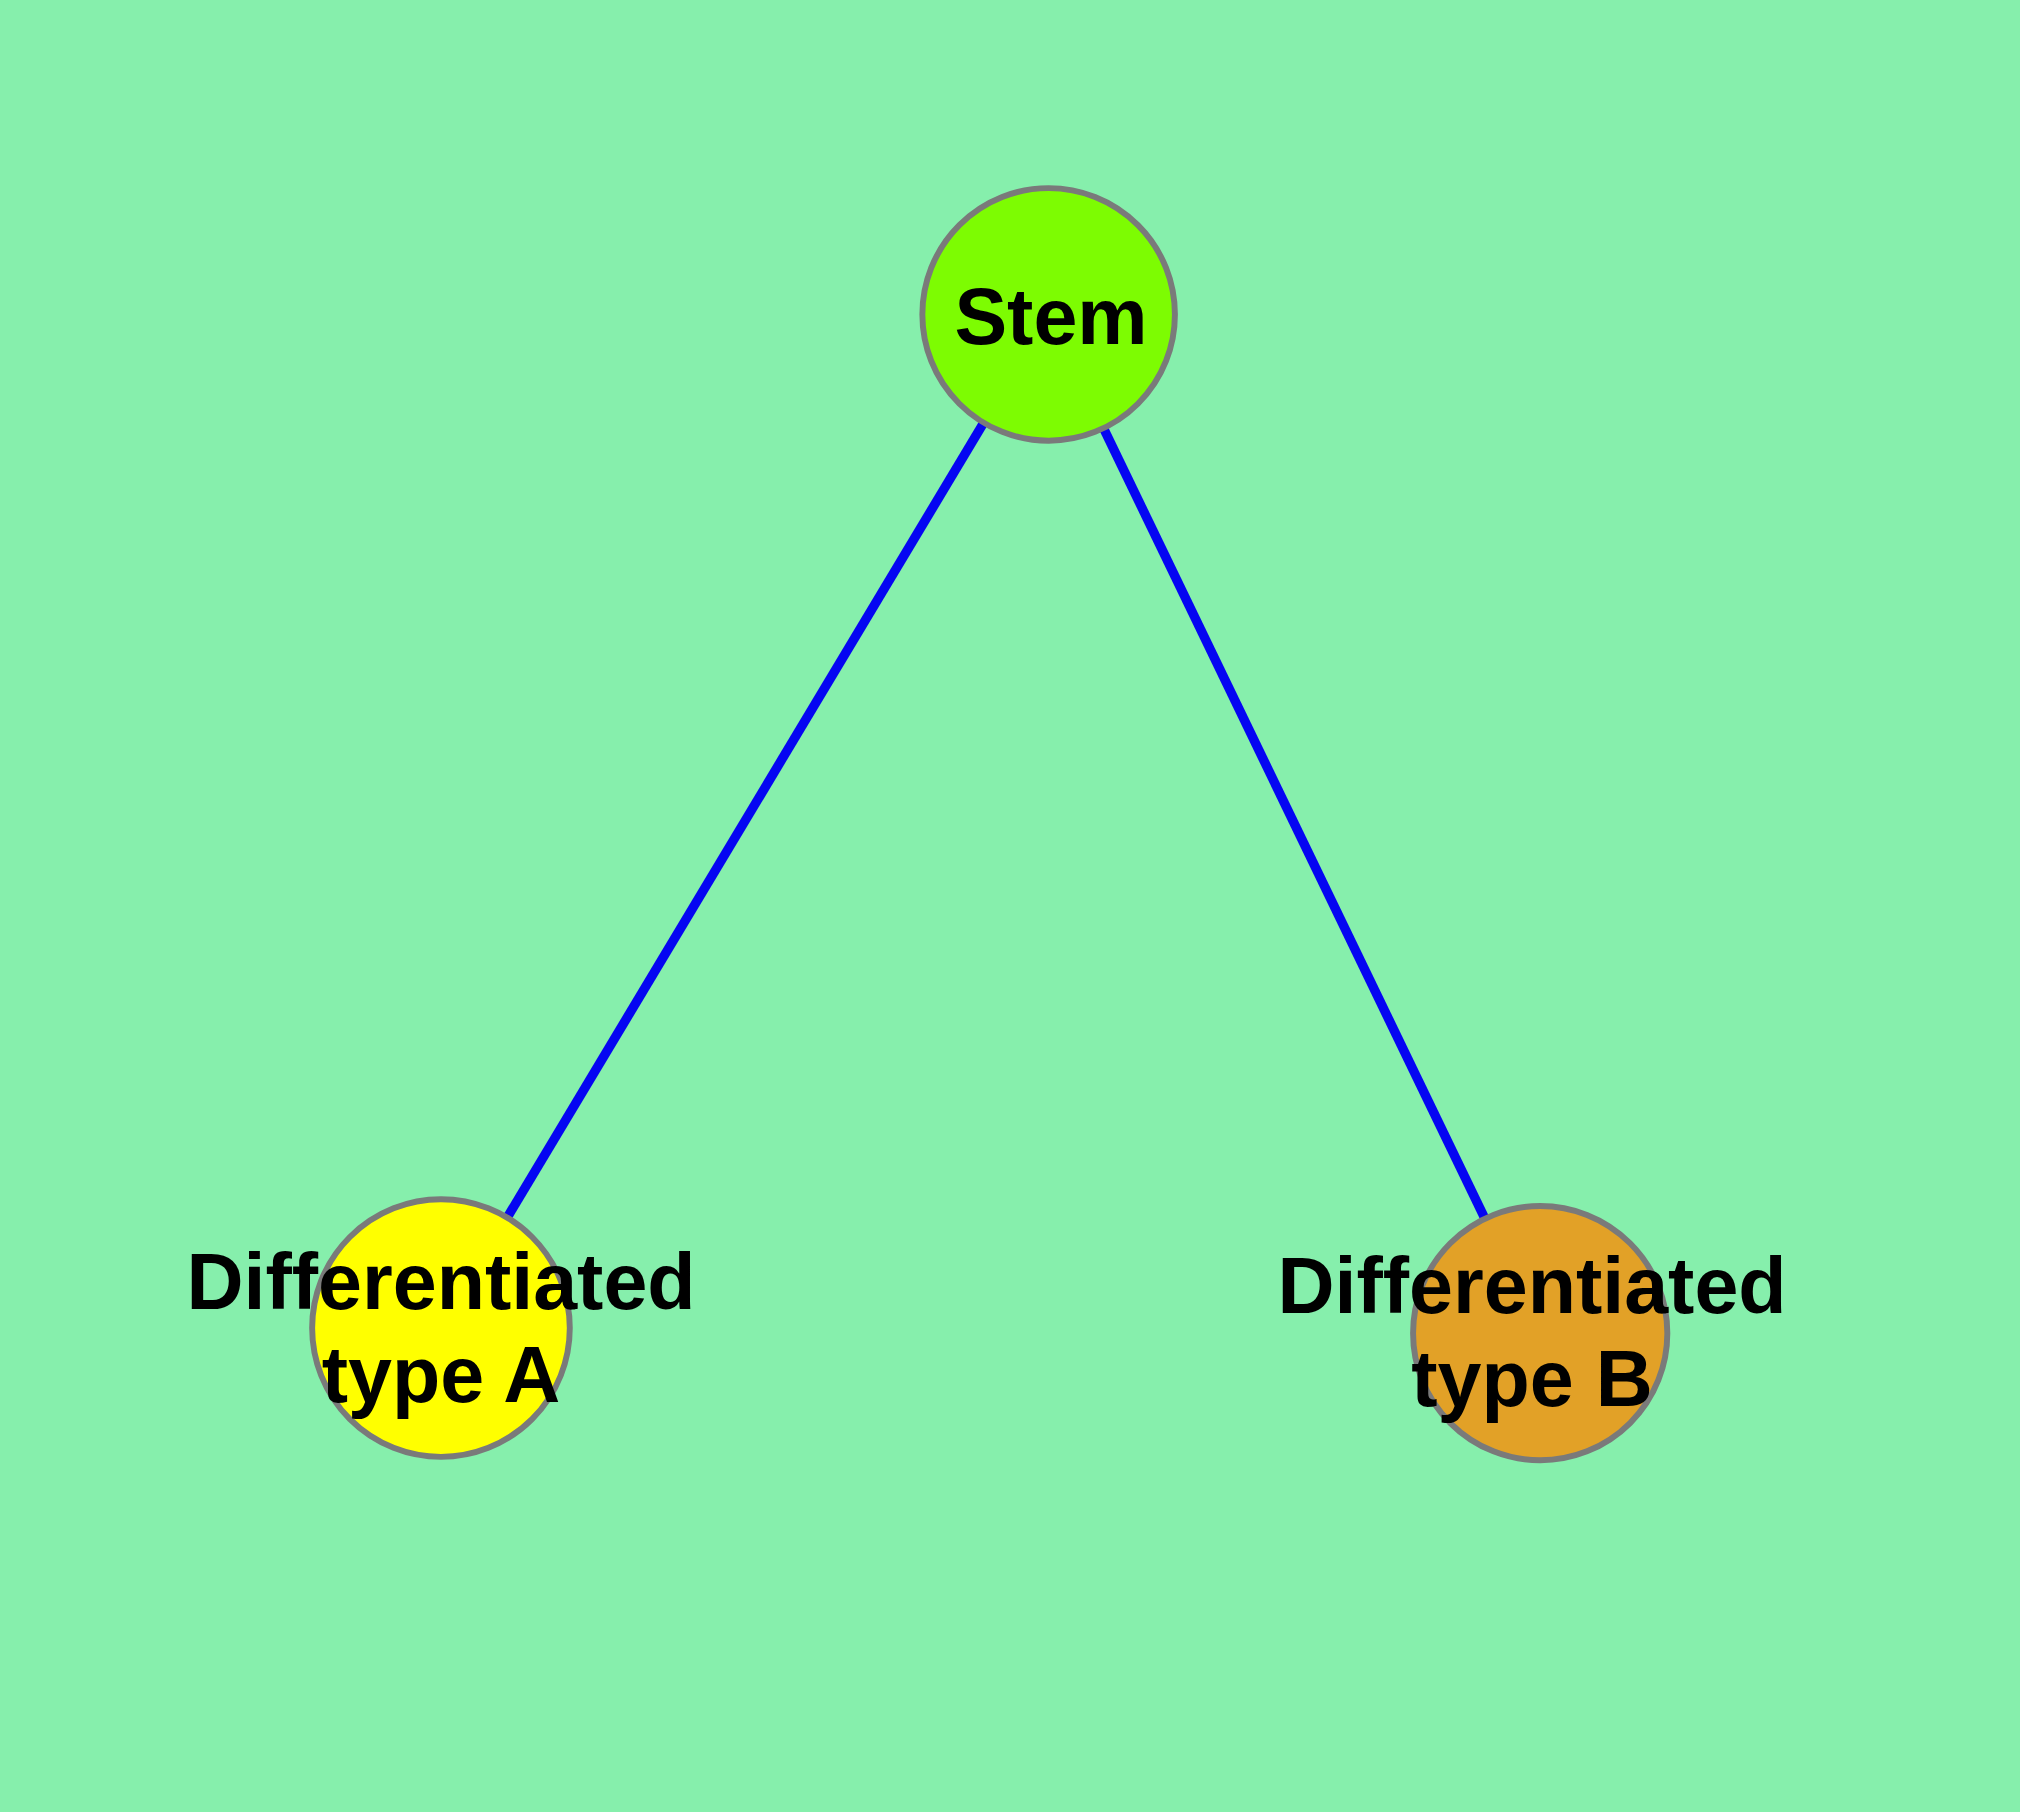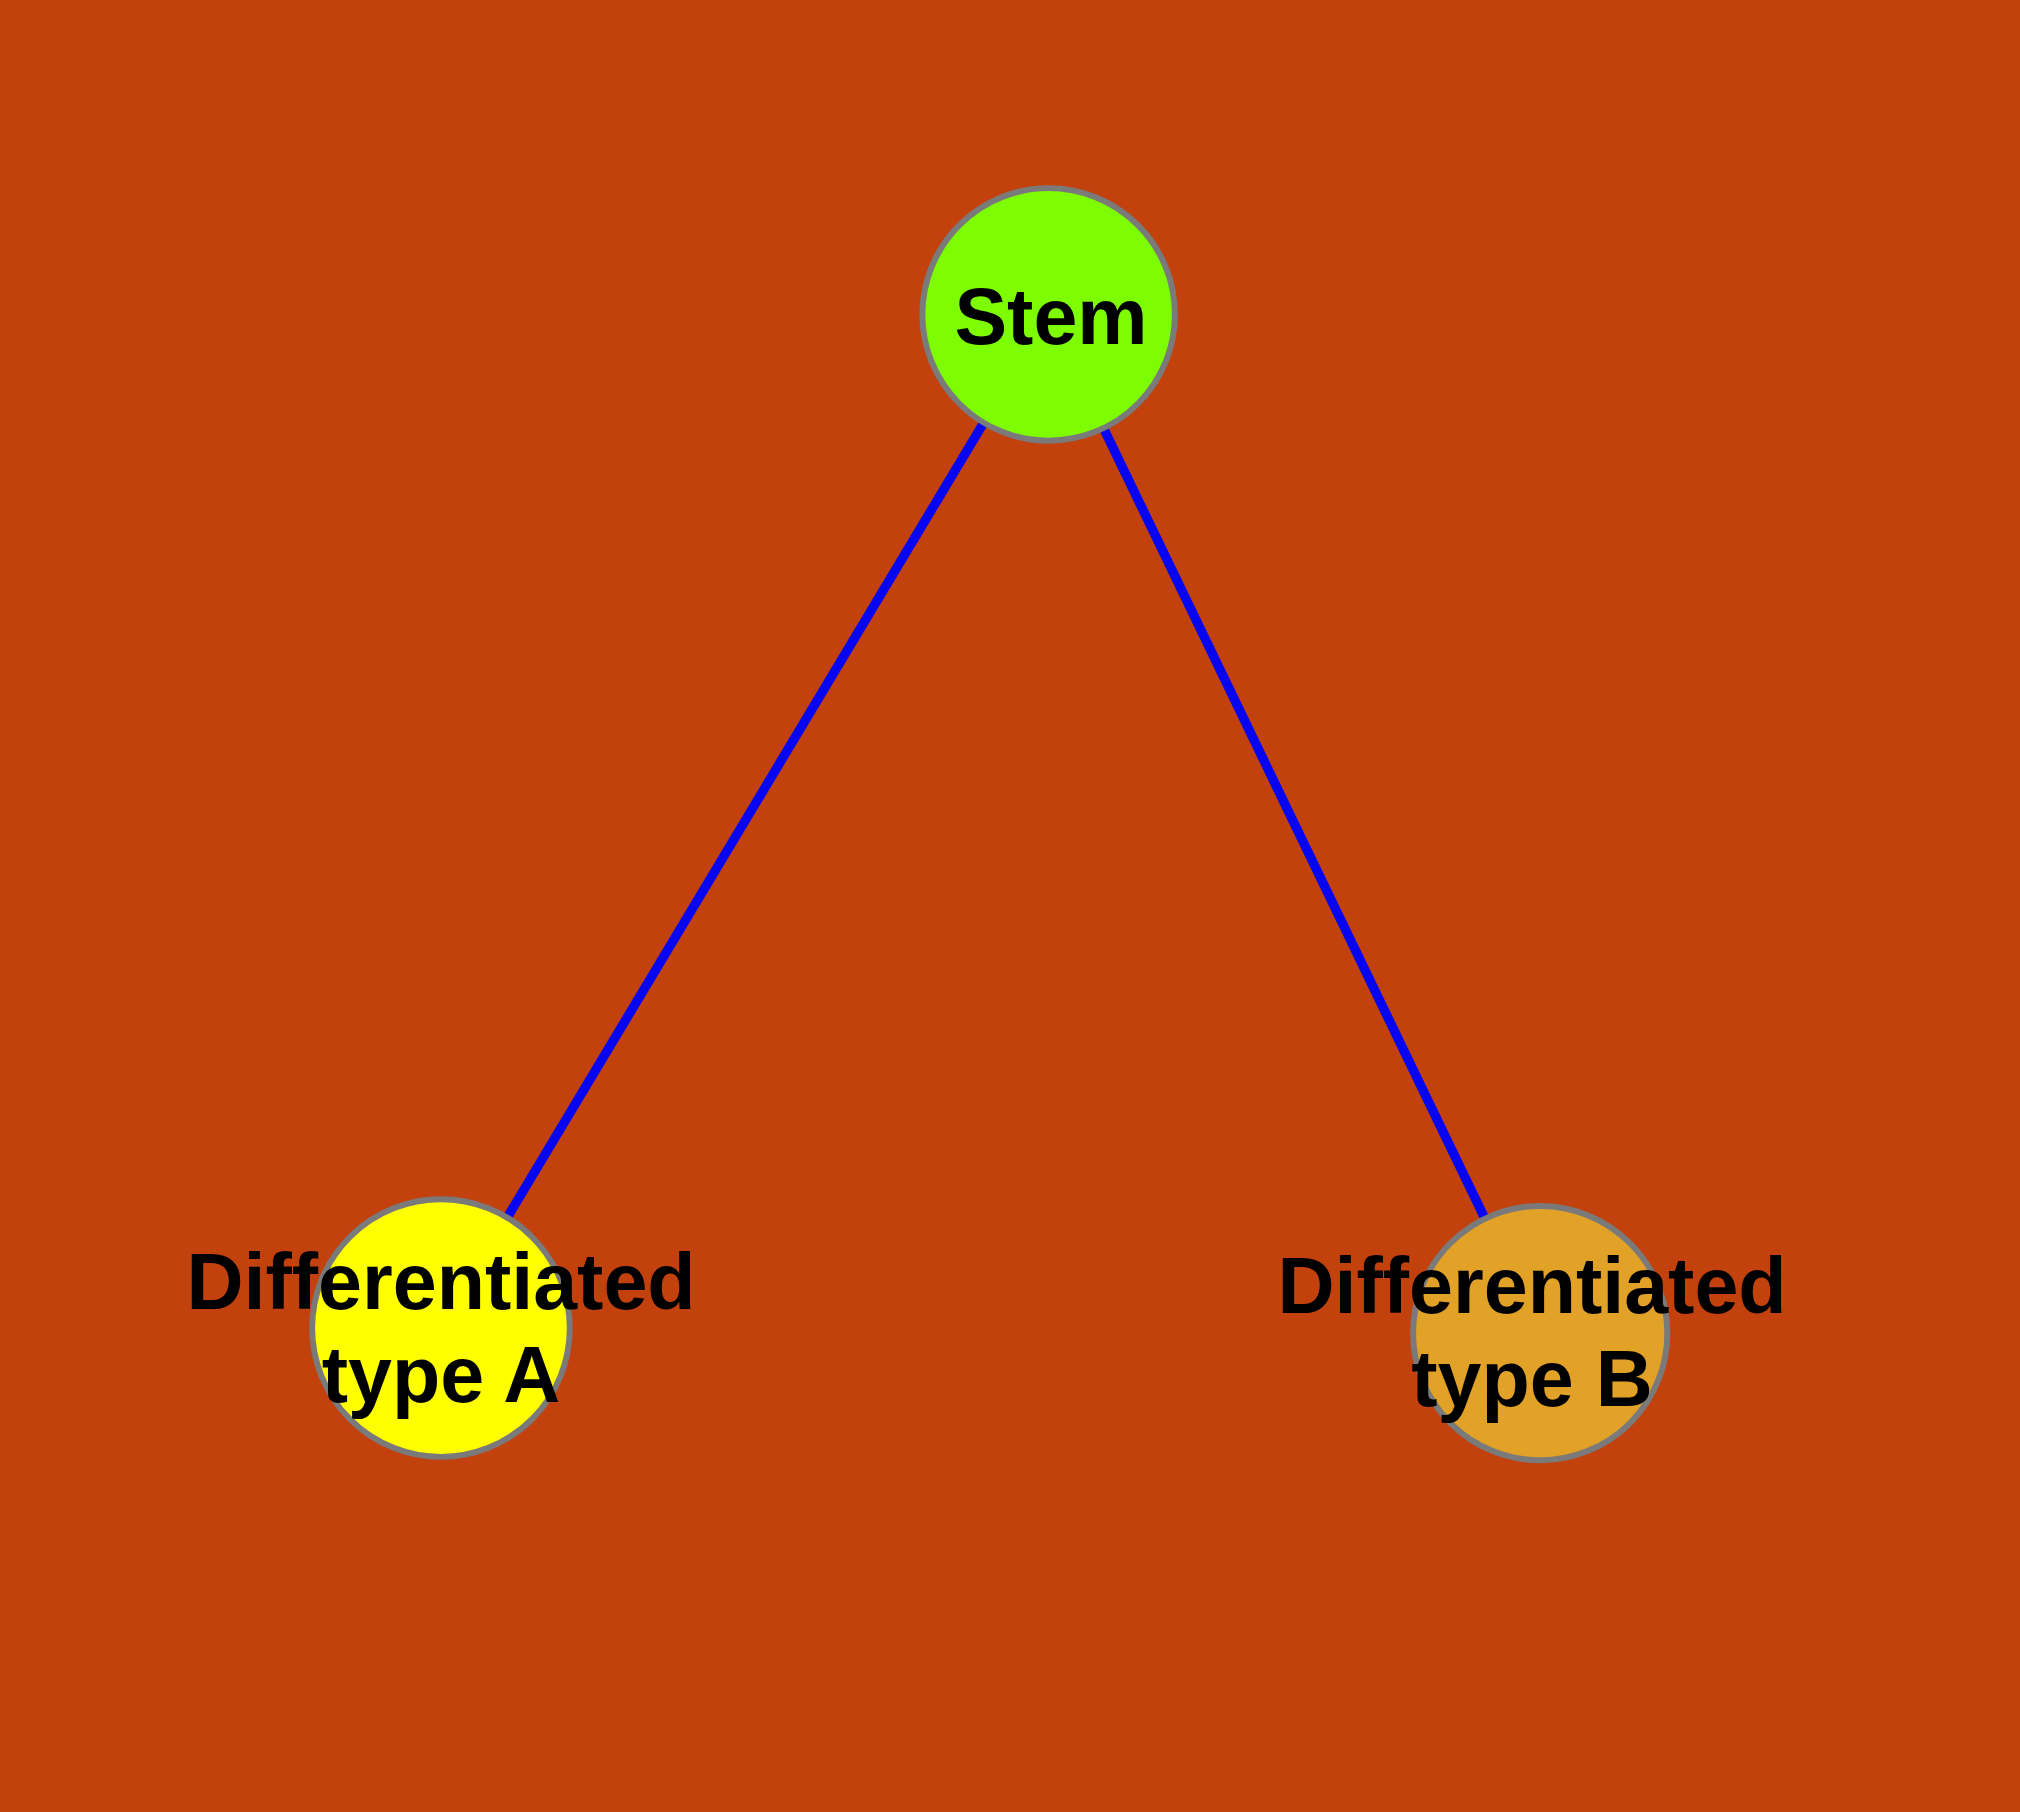--- a/index.html
+++ b/index.html
@@ -35,21 +35,21 @@
     font-weight: bold;
     font-size: 79px;
     line-height: 93px;
     text-align: center;
     white-space: pre-line;
   }
 </style>
 </head>
 <body>
 
-<div class="stage" style="background-color: #c2410c;">
+<div class="stage" style="background-color: #86efac;">
 
   <svg class="graph" viewBox="0 0 2384 2138" xmlns="http://www.w3.org/2000/svg">
 
     <line class="edge" x1="1237" y1="371" x2="520" y2="1567" stroke="#0505f2"></line>
 
     <line class="edge" x1="1237" y1="371" x2="1817" y2="1573" stroke="#0505f2"></line>
 
     <circle class="node" cx="1237" cy="371" r="149" fill="#7dfc02" stroke="#7a7a7a"></circle>
 
     <circle class="node" cx="520" cy="1567" r="152" fill="#ffff00" stroke="#7a7a7a"></circle>

